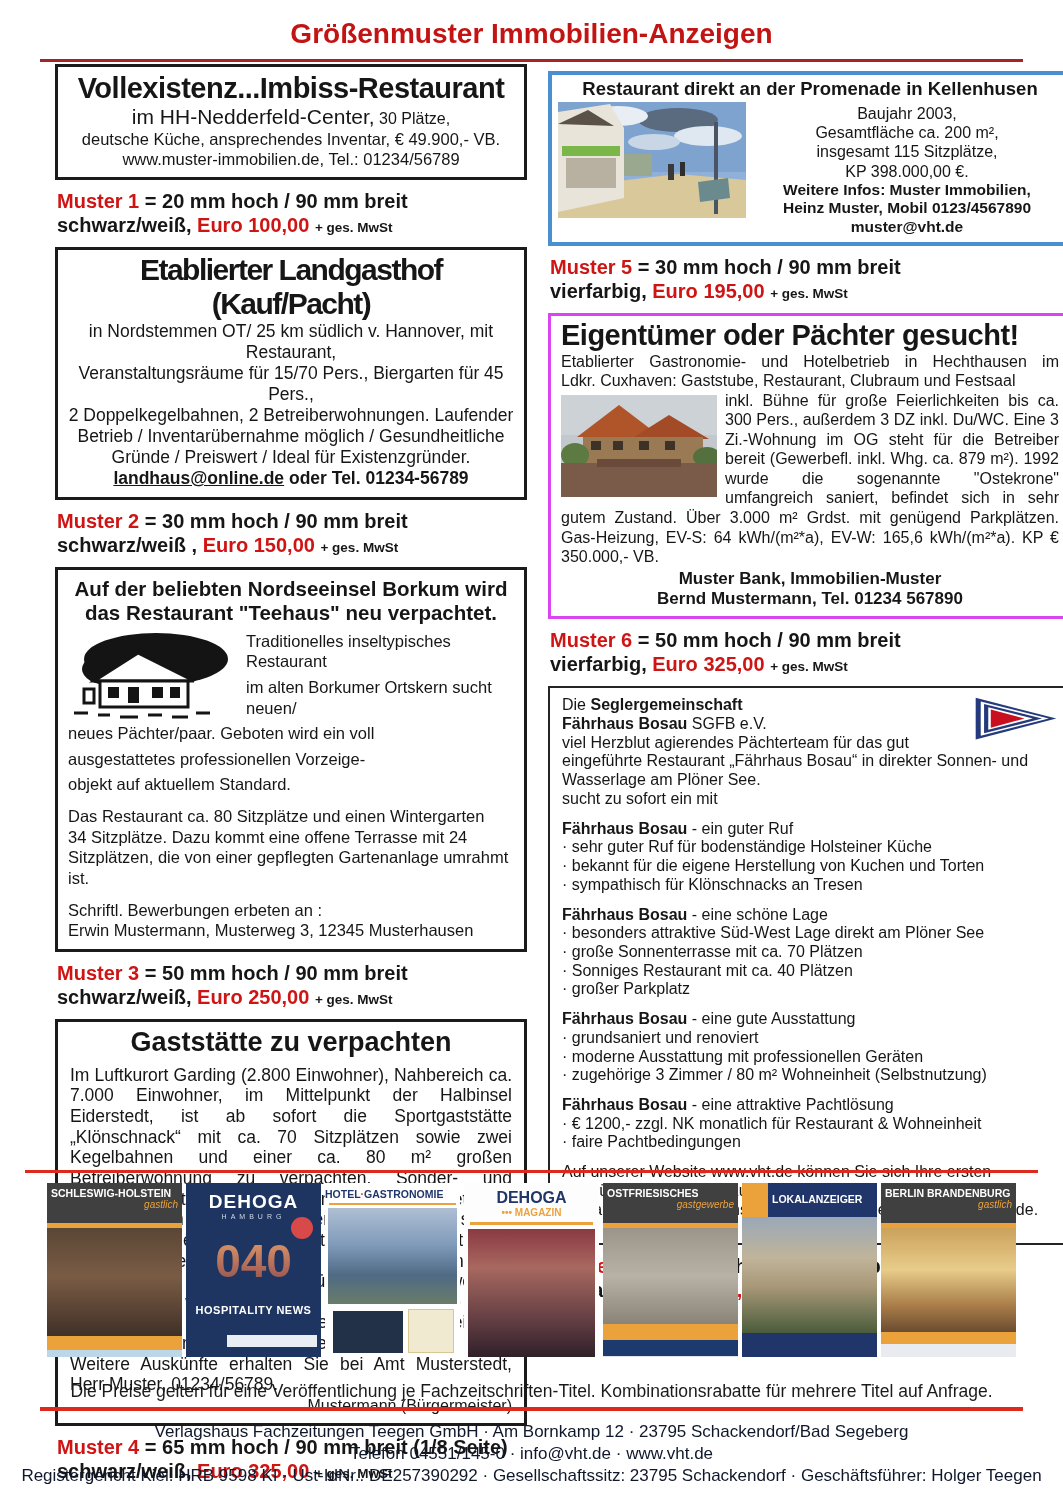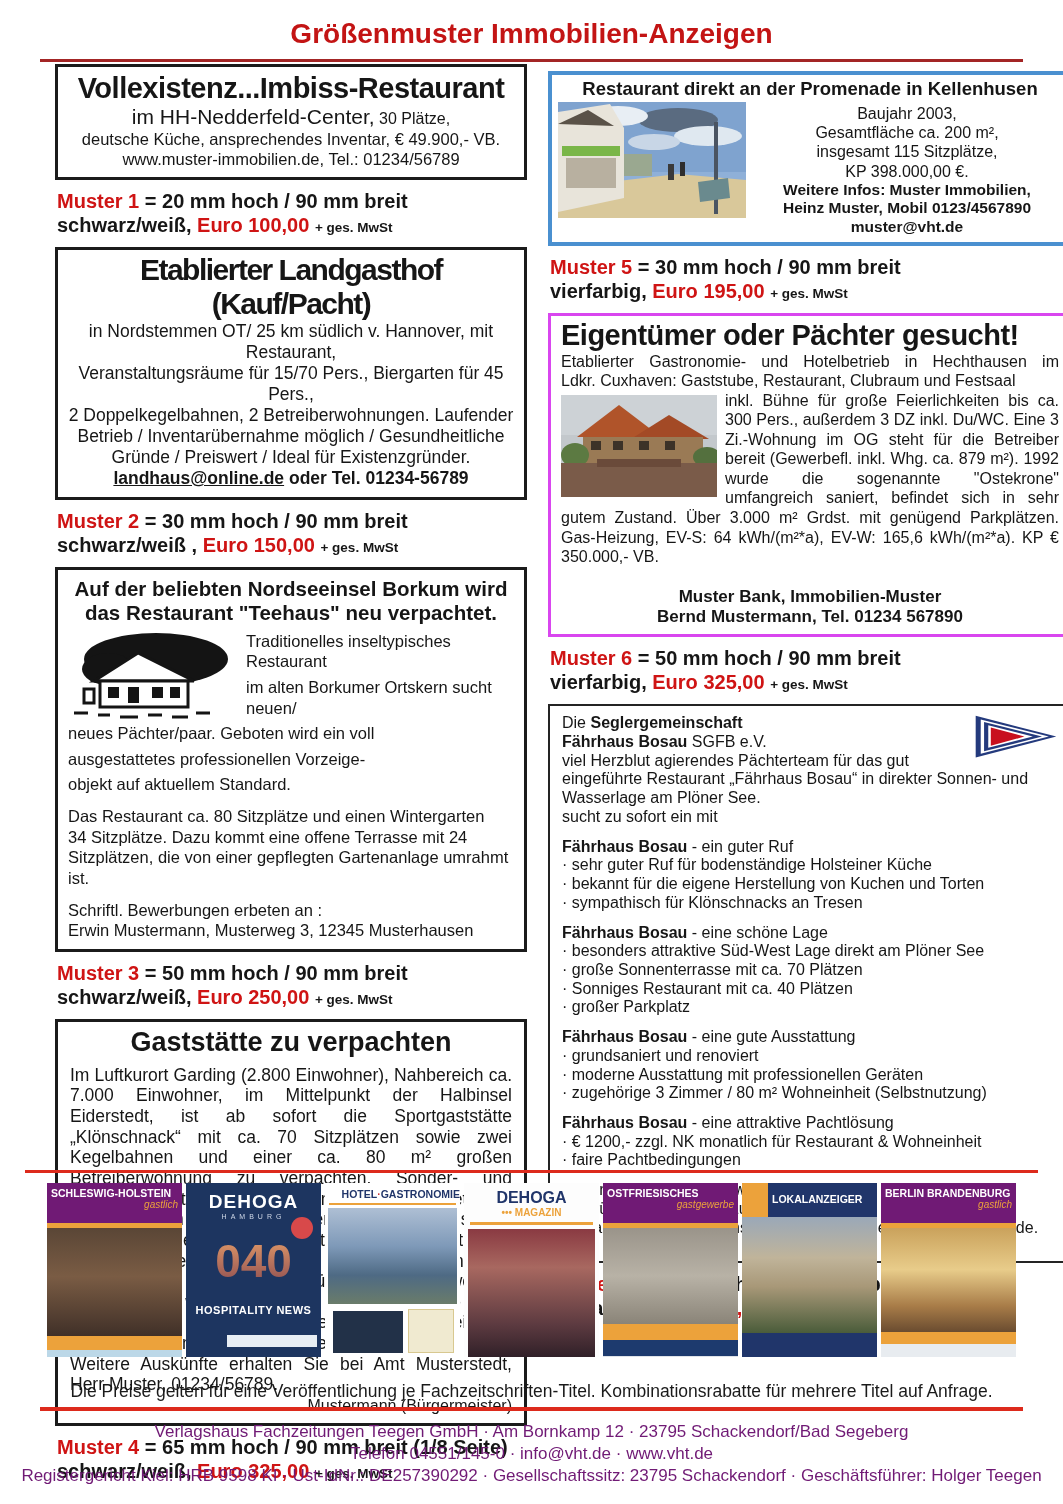--- a/index.html
+++ b/index.html
@@ -51,50 +51,50 @@
   .ad5-row{display:flex;}
   .ad5-photo{width:188px;height:116px;flex:none;margin:2px 6px 0 0;}
   .ad5-right{flex:1;text-align:center;font-size:16px;line-height:1.2;padding-top:4px;}
   .ad5-right .b{font-weight:bold;font-size:15.5px;}
   
   .ad6{border:3px solid #d946ef;box-sizing:border-box;margin-top:6px;padding:3px 10px 7px;}
   .ad6-title{font-size:29px;font-weight:bold;letter-spacing:-0.5px;line-height:1.15;}
   .ad6-body{font-size:16px;line-height:1.22;text-align:justify;}
   .jlast{text-align:justify;text-align-last:justify;}
   .ad6-photo{float:left;width:156px;height:102px;margin:4px 8px 2px 0;}
-  .ad6-contact{clear:both;text-align:center;font-weight:bold;font-size:17px;line-height:1.2;margin-top:20px;}
+  .ad6-contact{clear:both;text-align:center;font-weight:bold;font-size:17px;line-height:1.2;margin-top:2px;}
   
   .ad7{border:2px solid #242424;box-sizing:border-box;margin-top:7px;padding:8px 12px 24px;
     font-size:16px;line-height:1.17;}
   .burgee{float:right;width:84px;height:46px;margin:0 0 6px 10px;}
   .b7{font-weight:bold;}
   .sec{margin-top:11px;}
   .outro{margin-top:11px;}
   
   .rule-mid{position:absolute;top:1170px;left:25px;width:1013px;height:3px;background:#dd2a1c;}
   .covers{position:absolute;top:1183px;left:47px;width:969px;display:flex;gap:4px;}
   .cover{flex:1;height:174px;position:relative;overflow:hidden;box-sizing:border-box;background:#dfe3e8;}
-  .cov-head{background:#701a75;color:#fff;padding:4px 4px 2px;}
+  .cov-head{background:#404040;color:#fff;padding:4px 4px 2px;}
   .cov-title{font-size:10.5px;font-weight:bold;letter-spacing:0;}
   .cov-sub{color:#eca23b;font-size:10px;text-align:right;font-style:italic;}
   .orange-bar{height:5px;background:#eca23b;}
   .photo{width:100%;}
   .c1-photo{height:108px;background:linear-gradient(180deg,#5a4636 0%,#7a5c44 45%,#403028 100%);}
   .c1-strip{height:14px;background:#eca23b;}
   .c1-foot{height:18px;background:#bcd8e8;}
   .cover-c2{background:#1d3560;color:#fff;text-align:center;}
   .c2-dehoga{font-size:19px;font-weight:bold;letter-spacing:1px;margin-top:8px;}
   .c2-ham{font-size:7px;letter-spacing:4px;color:#cfd8e8;}
   .c2-circle{position:absolute;right:8px;top:34px;width:22px;height:22px;border-radius:50%;background:#d8494a;}
   .c2-big{font-size:46px;font-weight:bold;margin-top:14px;
     background:linear-gradient(180deg,#e8a06a,#8a4a50);-webkit-background-clip:text;background-clip:text;color:transparent;}
   .c2-tag{font-size:11px;font-weight:bold;letter-spacing:0.5px;margin-top:16px;}
   .c2-banner{position:absolute;bottom:10px;right:4px;width:90px;height:12px;background:#e8eef4;}
   .cover-c3{background:#fff;}
-  .c3-title{color:#20356a;font-weight:bold;font-size:10.5px;text-align:right;padding-top:5px;}
+  .c3-title{color:#20356a;font-weight:bold;font-size:10.5px;text-align:left;padding-top:5px;}
   .c3-dot{color:#c33;}
   .c3-rule{height:2px;background:#eca23b;margin:3px 4px;}
   .c3-photo{height:96px;background:linear-gradient(180deg,#aebfd4 0%,#7e99b8 40%,#4e6a84 70%,#6a7c6a 100%);margin:0 3px;}
   .c3-bottles{position:absolute;bottom:4px;left:8px;width:70px;height:42px;background:#223148;}
   .c3-ad{position:absolute;bottom:4px;right:6px;width:44px;height:42px;background:#f0ead0;border:1px solid #d8c890;}
   .cover-c4{background:#fdfdfd;}
   .c4-dehoga{color:#20356a;font-weight:bold;font-size:16px;text-align:center;padding-top:6px;}
   .c4-mag{text-align:center;font-size:10px;font-weight:bold;color:#eca23b;}
   .c4-rule{height:3px;background:#eca23b;margin:4px 6px;}
   .c4-photo{height:128px;background:linear-gradient(180deg,#8a3a42 0%,#a86860 30%,#5c3a40 75%,#302028 100%);margin:0 4px;}
@@ -105,21 +105,21 @@
   .c6-sq{width:26px;height:34px;background:#eca23b;flex:none;}
   .c6-band{flex:1;background:#20356a;color:#fff;font-size:10.5px;font-weight:bold;padding:10px 3px 0 4px;}
   .c6-photo{height:116px;background:linear-gradient(180deg,#9aa8b8 0%,#c0b49a 35%,#a89878 60%,#4a5c3a 100%);}
   .c6-foot{height:24px;background:#20356a;}
   .c7-photo{height:104px;background:linear-gradient(180deg,#caa25c 0%,#e8cc8a 40%,#a87c48 75%,#6a4c30 100%);}
   .c7-strip{height:12px;background:#eca23b;}
   .c7-foot{height:20px;background:#e8ecf0;}
   
   .price-note{position:absolute;top:1381px;left:0;width:100%;text-align:center;font-size:17.5px;color:#1a1a1a;}
   .rule-bottom{position:absolute;top:1407px;left:40px;width:983px;height:4px;background:#dd2a1c;}
-  .footer{position:absolute;top:1421px;left:0;width:100%;text-align:center;font-size:17px;line-height:1.3;color:#701a75;}
+  .footer{position:absolute;top:1421px;left:0;width:100%;text-align:center;font-size:17px;line-height:1.3;color:#0f172a;}
 </style>
 </head>
 <body>
 
 <div class="page-title">Größenmuster Immobilien-Anzeigen</div>
 <div class="rule-top"></div>
 
 <div class="col-left">
 
   <div class="adbox ad1">

